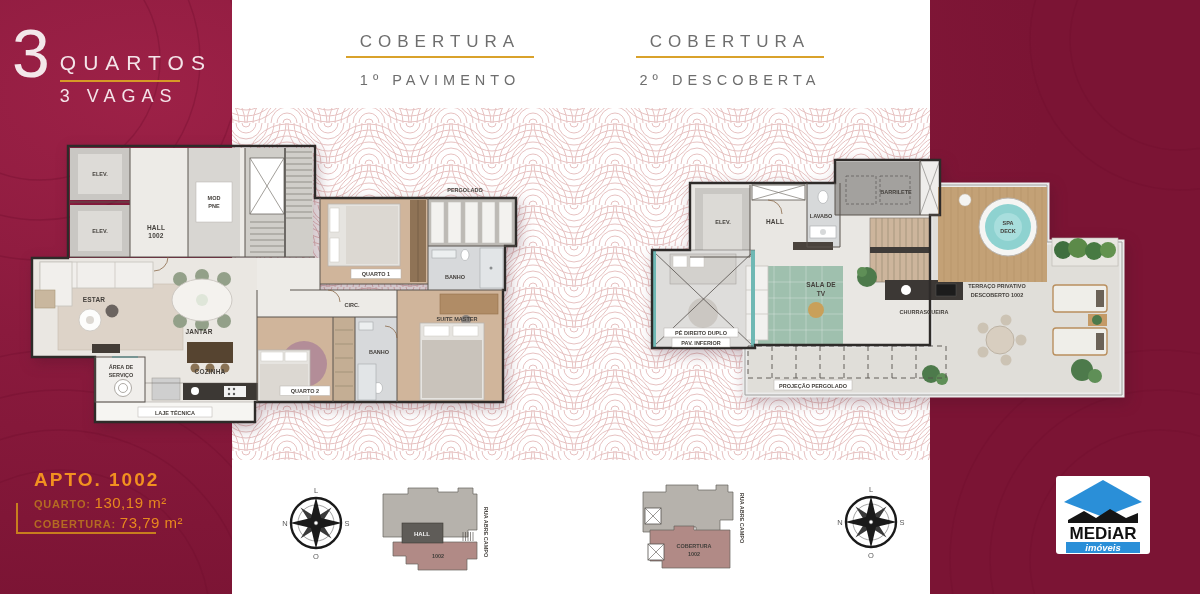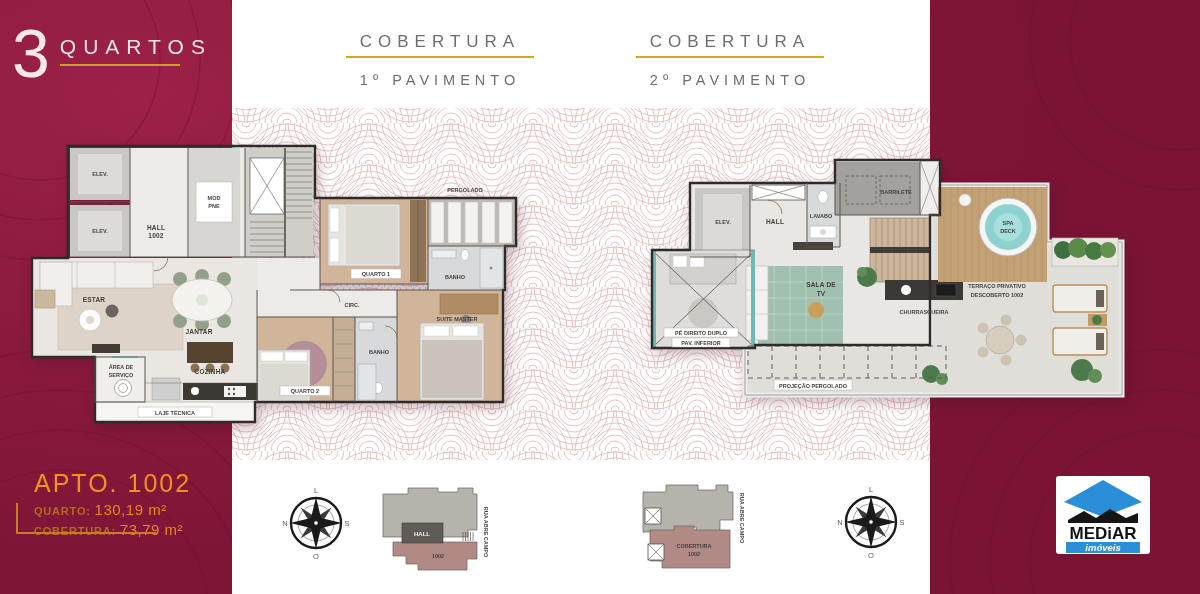--- a/index.html
+++ b/index.html
@@ -5,31 +5,31 @@
   html,body{margin:0;padding:0;background:#555;}
   .stage{position:relative;width:1200px;height:594px;overflow:hidden;
     background:radial-gradient(900px 520px at 12% 16%, #9d2147 0%, #8a1a3d 48%, #7b1434 100%);
     font-family:"Liberation Sans",sans-serif;}
   .stage svg{display:block;}
   .abs{position:absolute;}
   
   .brand{position:absolute;left:12px;top:22px;display:flex;align-items:flex-start;}
   .big3{font-size:68px;font-weight:300;color:#f3e7ea;line-height:.92;letter-spacing:-2px;}
   .brand-col{margin-left:12px;padding-top:13px;}
-  .brand-l1{font-size:21px;letter-spacing:7px;color:#f4e4e9;font-weight:400;}
+  .brand-l1{font-size:21px;letter-spacing:7px;color:#f4e4e9;font-weight:400;margin-top:16px;}
   .brand-rule{height:2px;background:#d79a26;width:120px;margin:5px 0 4px 0;border:0;}
   .brand-l2{font-size:18px;letter-spacing:6px;color:#f4e4e9;font-weight:400;}
   
   .plan-title{position:absolute;top:32px;width:200px;text-align:center;color:#6e6e6e;}
   .pt-top{font-size:17px;letter-spacing:6px;font-weight:400;}
   .pt-rule{height:2px;background:#d9a22b;margin:4px 6px;border:0;}
   .pt-bottom{font-size:14.5px;letter-spacing:5px;margin-top:14px;}
   
   .unit{position:absolute;left:34px;top:469px;}
-  .unit-title{font-size:25px;font-weight:normal;letter-spacing:2px;color:#f29120;}
+  .unit-title{font-size:19px;font-weight:bold;letter-spacing:2px;color:#f29120;}
   .unit-line{font-size:11px;color:#b46a22;margin-top:3px;letter-spacing:.8px;font-weight:bold;}
   .unit-line .val{font-size:15px;color:#e8891e;font-weight:400;letter-spacing:.5px;margin-top:41px;}
   .bracket{position:absolute;left:16px;top:503px;width:138px;height:29px;
     border-left:2px solid #c87e1e;border-bottom:2px solid #c87e1e;}
   .shadowed{filter:drop-shadow(3px 5px 7px rgba(70,15,35,.30));}
   
   text{font-family:"Liberation Sans",sans-serif;}
   .rl{font-size:6.5px;font-weight:bold;fill:#44403c;text-anchor:middle;letter-spacing:.2px;}
   .rs{font-size:5.5px;font-weight:bold;fill:#44403c;text-anchor:middle;}
   .rw{font-size:6px;font-weight:bold;fill:#f4f4f4;text-anchor:middle;}
@@ -88,32 +88,33 @@
     </g>
     <rect x="232" y="0" width="698" height="594" fill="#ffffff"></rect>
     <rect x="232" y="108" width="698" height="352" fill="url(#sc)" opacity=".55"></rect>
   </svg>
 
   <div class="brand">
     <div class="big3">3</div>
     <div class="brand-col">
       <div class="brand-l1">QUARTOS</div>
       <div class="brand-rule"></div>
+      <div class="brand-l2">3 VAGAS</div>
     </div>
   </div>
 
   <div class="plan-title" style="left:340px">
     <div class="pt-top">COBERTURA</div>
     <div class="pt-rule"></div>
     <div class="pt-bottom">1º PAVIMENTO</div>
   </div>
   <div class="plan-title" style="left:630px">
     <div class="pt-top">COBERTURA</div>
     <div class="pt-rule"></div>
-    <div class="pt-bottom">2º PAVIMENTO</div>
+    <div class="pt-bottom">2º DESCOBERTA</div>
   </div>
 
   <svg class="abs shadowed" style="left:28px;top:138px" width="492" height="288" viewBox="0 0 492 288">
 
     <g>
       <path d="M4,120 H229 V264 H67 V219 H4 Z" fill="#eae7e2"></path>
       <rect x="229" y="120" width="63" height="59" fill="#edebe7"></rect>
       <rect x="102" y="10" width="115" height="109" fill="#edebe7"></rect>
       <rect x="160" y="10" width="52" height="109" fill="#d8d6d2"></rect>
       <rect x="217" y="10" width="68" height="109" fill="#d0cec9"></rect>

